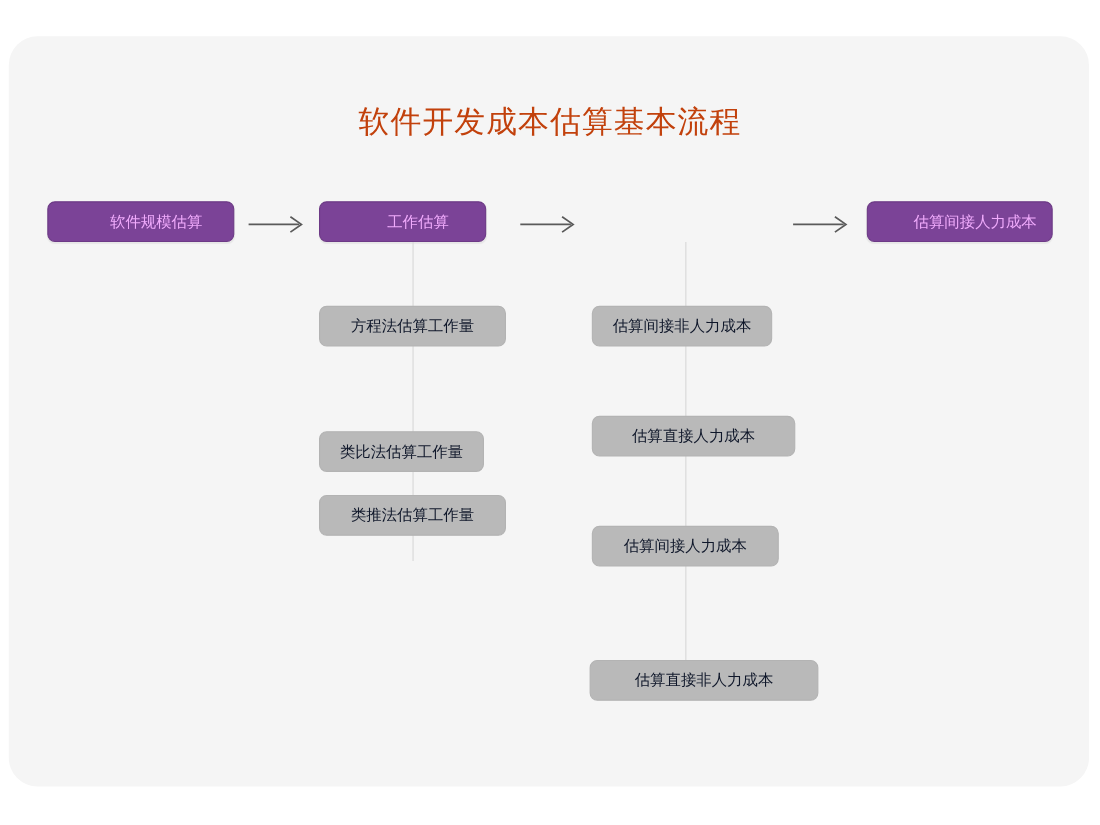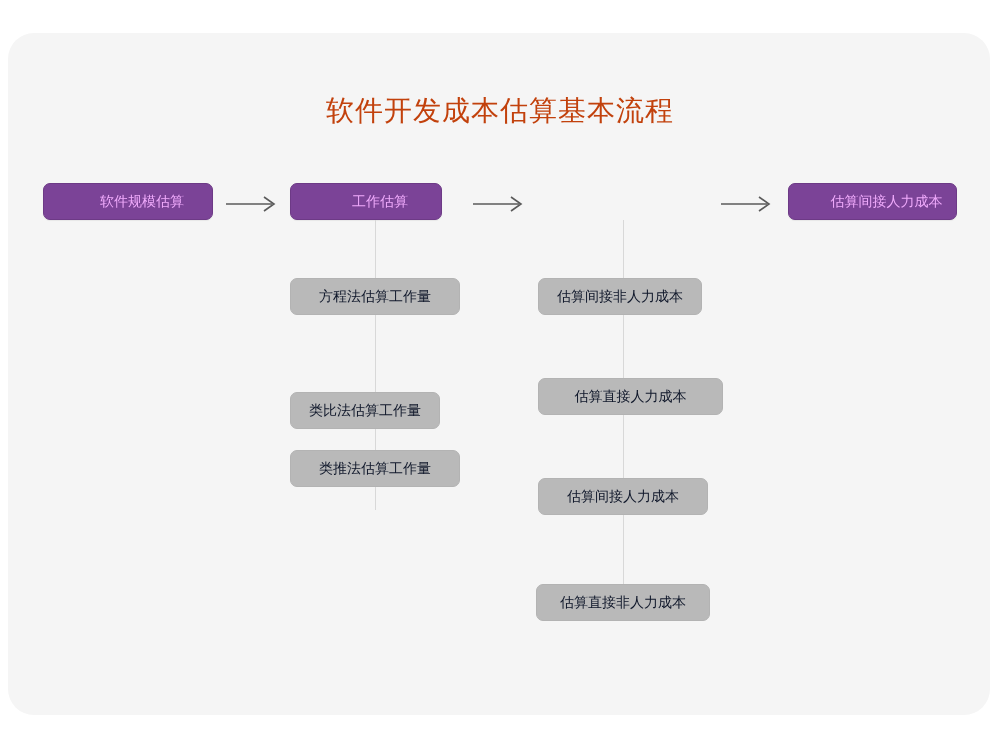--- a/index.html
+++ b/index.html
@@ -151,17 +151,17 @@
   </div>
 
   <div class="box secondary" style="left:538px; top:378px; width:185px;font-family:Liberation Serif, serif;">
     <span>估算直接人力成本</span>
   </div>
 
   <div class="box secondary" style="left:538px; top:478px; width:170px;">
     <span>估算间接人力成本</span>
   </div>
 
-  <div class="box secondary" style="left:536px; top:584px; width:174px;">
+  <div class="box secondary" style="left:536px; top:600px; width:208px;">
     <span>估算直接非人力成本</span>
   </div>
 
 </div>
 
 </body></html>

